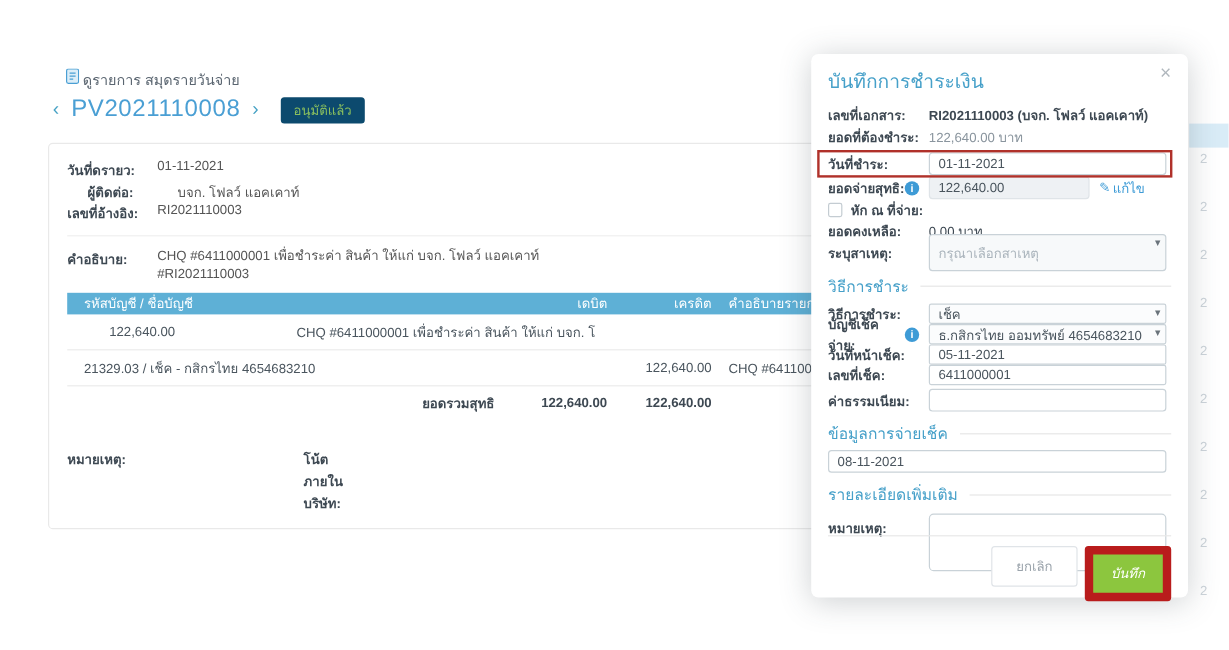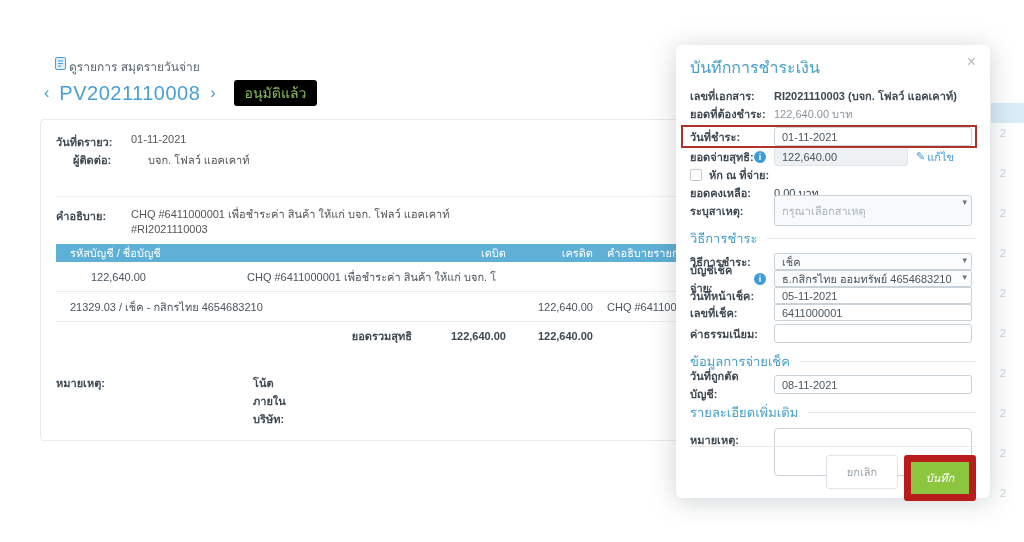--- a/index.html
+++ b/index.html
@@ -8,21 +8,21 @@
     position:relative; width:1024px; height:542px; background:#ffffff;
     font-family:"Liberation Sans", sans-serif; overflow:hidden; color:#3d4852;
   }
   
   .breadcrumb { position:absolute; left:55px; top:57px; display:flex; align-items:flex-start; gap:3px;
     font-size:12px; color:#5a6570; }
   .doc-svg { width:11px; height:13px; }
   .pv-row { position:absolute; left:42px; top:80px; display:flex; align-items:center; gap:8px; }
   .nav-arrow { color:#45a1c4; font-size:16px; line-height:1; cursor:pointer; padding:0 2px; }
   .pv-number { font-size:20px; color:#4a9fd4; letter-spacing:0.5px; }
-  .status-badge { background:#000000; color:#8abf5e; font-size:14px; padding:2px 11px;
+  .status-badge { background:#0c4a6e; color:#8abf5e; font-size:11px; padding:2px 11px;
     border-radius:3px; margin-left:8px; }
   
   .card { position:absolute; left:40px; top:119px; width:946px; height:322px;
     border:1px solid #e9e9e9; border-radius:4px; background:#fff; }
   .kv { position:absolute; font-size:11px; display:flex; }
   .kv .k { width:75px; font-weight:bold; color:#3d4852; }
   .kv .v { color:#555; }
   .card-divider { position:absolute; left:15px; right:15px; top:76px; height:1px; background:#efefef; }
   .desc-lines { line-height:15px; }
   
@@ -110,20 +110,24 @@
 
   <div class="card">
     <div class="kv" style="left:15px; top:13px;">
       <span class="k">วันที่ดรายว:</span>
       <span class="v">01-11-2021</span>
     </div>
     <div class="kv" style="left:15px; top:31px;margin-left:17px;">
       <span class="k">ผู้ติดต่อ:</span>
       <span class="v">บจก. โฟลว์ แอคเคาท์</span>
     </div>
+    <div class="kv" style="left:15px; top:49px;">
+      <span class="k">เลขที่อ้างอิง:</span>
+      <span class="v">RI2021110003</span>
+    </div>
 
     <div class="card-divider"></div>
 
     <div class="kv" style="left:15px; top:87px;">
       <span class="k">คำอธิบาย:</span>
       <span class="v desc-lines">
         <span>CHQ #6411000001 เพื่อชำระค่า สินค้า ให้แก่ บจก. โฟลว์ แอคเคาท์</span><br>
         <span>#RI2021110003</span>
       </span>
     </div>
@@ -287,23 +291,20 @@
           <span>ค่าธรรมเนียม:</span>
         </span>
       <span class="m-control">
         <input class="ibox" style="">
       </span>
     </div>
 
     <div class="m-section">ข้อมูลการจ่ายเช็ค</div>
 
     <div class="m-row">
-      <span class="m-label">
-          <span>วันที่ถูกตัดบัญชี:</span>
-        </span>
       <span class="m-control">
         <input class="ibox" value="08-11-2021" style="">
       </span>
     </div>
 
     <div class="m-section">รายละเอียดเพิ่มเติม</div>
 
     <div class="m-row" style="align-items:flex-start;">
       <span class="m-label" style="padding-top:3px;">
           <span>หมายเหตุ:</span>

